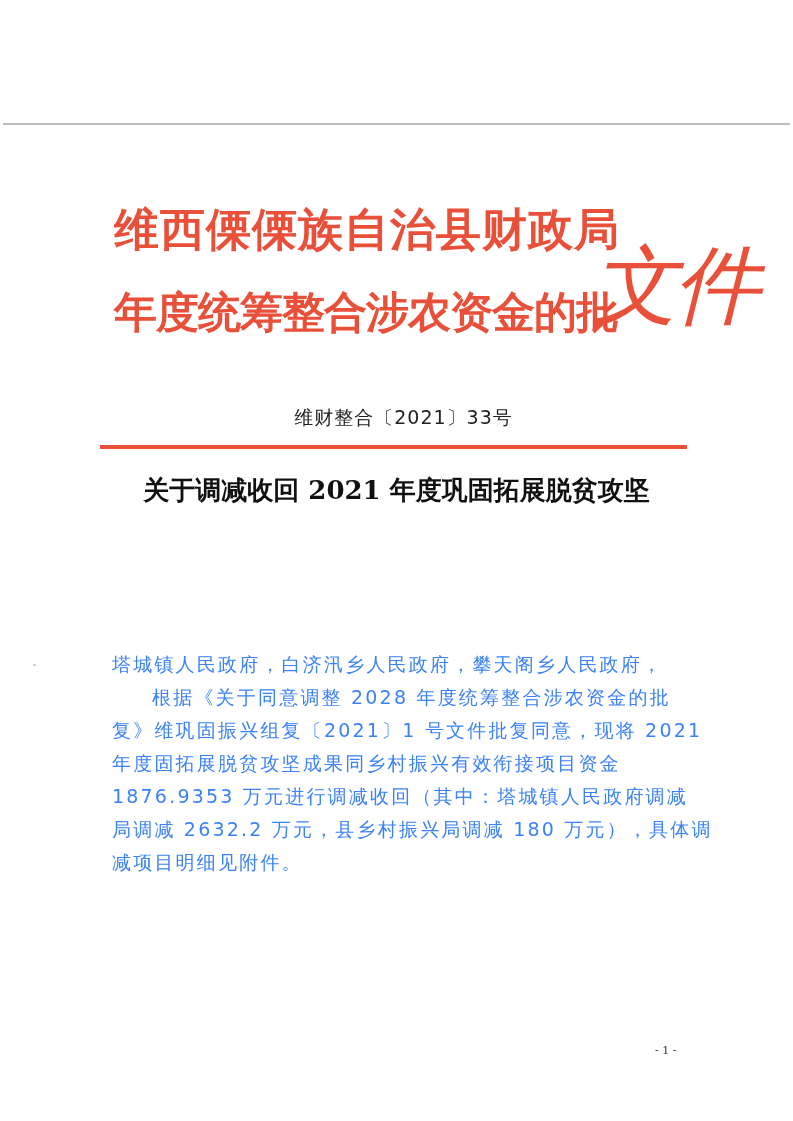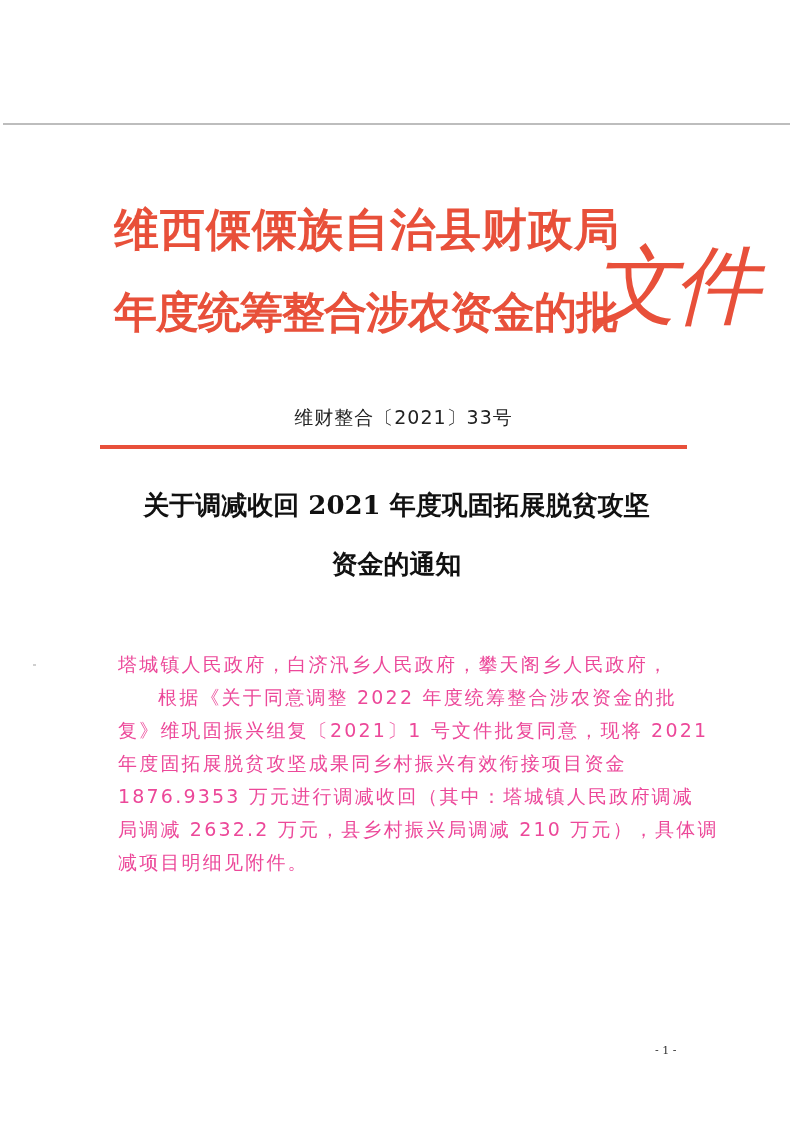--- a/index.html
+++ b/index.html
@@ -91,31 +91,30 @@
       top: 468px;
       text-align: center;
       font-family: "DejaVu Serif", "Liberation Serif", serif;
       font-weight: bold;
       font-size: 26px;
       line-height: 44px;
       color: #111;
     }
     .title div {
       white-space: nowrap;
-      margin-top: 15px;
     }
     .body-text {
       position: absolute;
-      left: 118px;
+      left: 112px;
       top: 648px;
       width: 560px;
       font-family: "DejaVu Sans", "Liberation Sans", sans-serif;
       font-size: 19px;
       line-height: 33px;
-      color: #ec4899;
+      color: #3b82f6;
       letter-spacing: 2.2px;
     }
     .body-line {
       white-space: nowrap;
     }
     .indent {
       padding-left: 40px;
     }
     .page-number {
       position: absolute;
@@ -145,28 +144,27 @@
   <div class="masthead-line l2">年度统筹整合涉农资金的批</div>
   <div class="masthead-suffix">文件</div>
 </div>
 
 <div class="doc-number">维财整合〔2021〕33号</div>
 
 <div class="red-rule"></div>
 
 <div class="title">
   <div>关于调减收回 2021 年度巩固拓展脱贫攻坚</div>
-  <div>资金的通知</div>
 </div>
 
 <div class="speck"></div>
 
 <div class="body-text">
   <div class="body-line">塔城镇人民政府，白济汛乡人民政府，攀天阁乡人民政府，</div>
-  <div class="body-line indent">根据《关于同意调整 2022 年度统筹整合涉农资金的批</div>
+  <div class="body-line indent">根据《关于同意调整 2028 年度统筹整合涉农资金的批</div>
   <div class="body-line">复》维巩固振兴组复〔2021〕1 号文件批复同意，现将 2021</div>
   <div class="body-line">年度固拓展脱贫攻坚成果同乡村振兴有效衔接项目资金</div>
   <div class="body-line">1876.9353 万元进行调减收回（其中：塔城镇人民政府调减</div>
-  <div class="body-line">局调减 2632.2 万元，县乡村振兴局调减 210 万元），具体调</div>
+  <div class="body-line">局调减 2632.2 万元，县乡村振兴局调减 180 万元），具体调</div>
   <div class="body-line">减项目明细见附件。</div>
 </div>
 
 <div class="page-number">- 1 -</div>
 
 </body></html>

